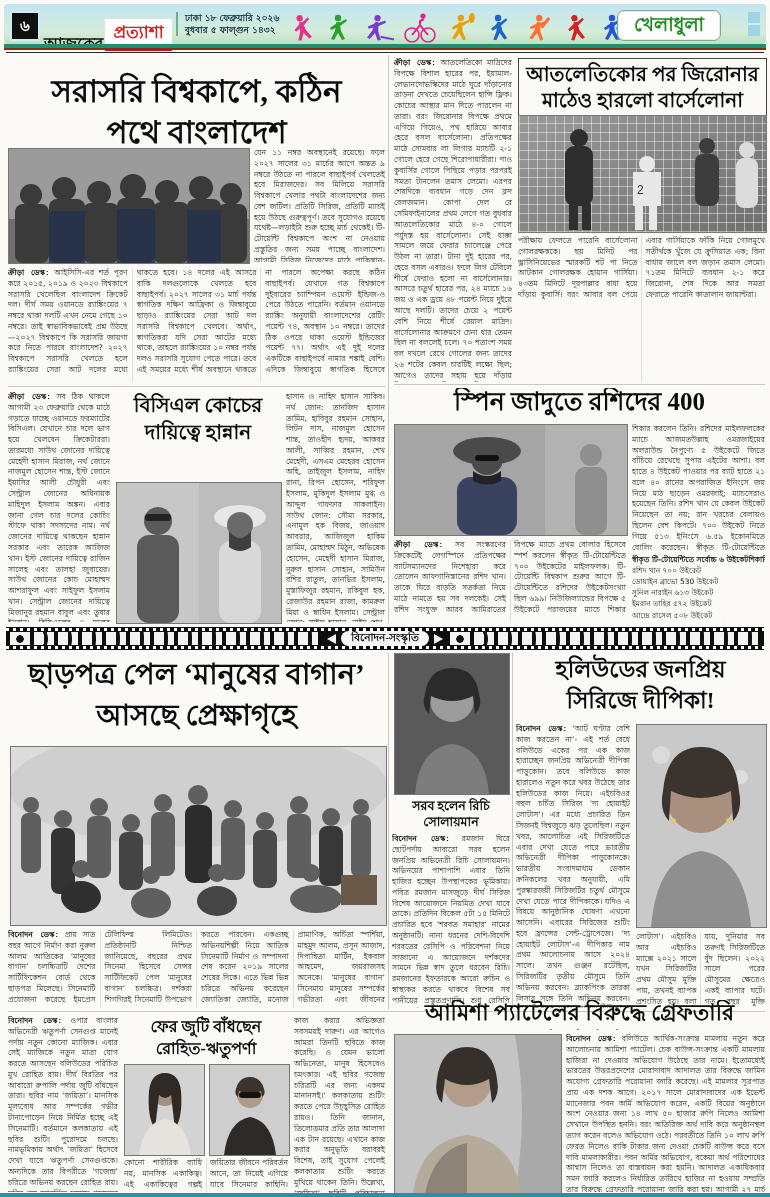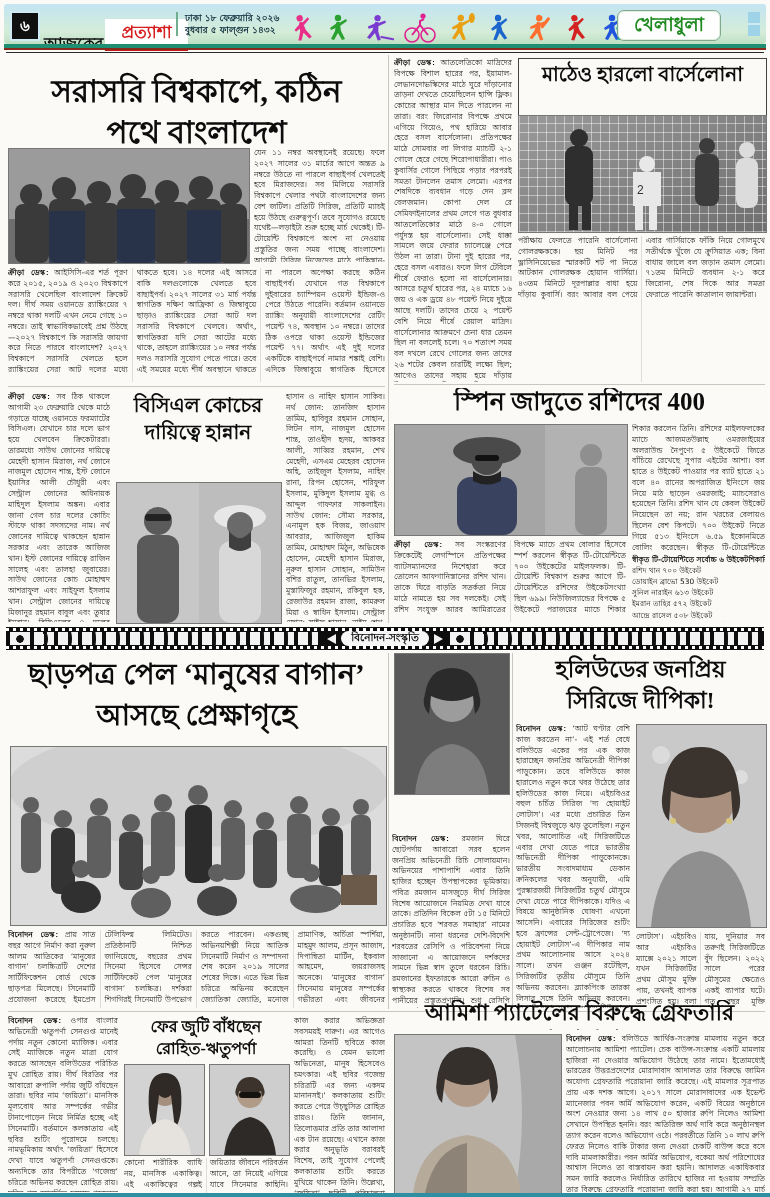--- a/index.html
+++ b/index.html
@@ -8,21 +8,21 @@
   
   .masthead{position:absolute;left:4px;top:4px;width:762px;height:40px;
             background:linear-gradient(to bottom,#c3e5f2 0%,#d4ecd8 70%,#bfe0c4 100%);
             border-radius:3px;}
   .mast-rule{position:absolute;left:4px;top:44px;width:762px;height:4px;background:#1f8f74;}
   .mast-rule2{position:absolute;left:4px;top:48px;width:762px;height:2px;background:#8a2a1a;}
   .pageno{position:absolute;left:6px;top:7px;width:26px;height:26px;background:#101010;color:#fff;
           font-size:15px;font-weight:bold;display:flex;align-items:center;justify-content:center;border:2px solid #cfe9f5;}
   .logo{position:absolute;left:40px;top:7px;display:flex;align-items:center;gap:2px;}
   .logo .l1{font-weight:bold;font-size:16px;color:#101010;font-family:"Liberation Serif",serif;margin-top:20px;}
-  .logo .l2{font-weight:bold;font-size:17px;color:#d81f1f;background:#fff;padding:0 16px 1px;
+  .logo .l2{font-weight:bold;font-size:17px;color:#d81f1f;background:#fff;padding:0 8px 1px;
             border-bottom:3px solid #c21717;font-family:"Liberation Serif",serif;}
   .dateline{position:absolute;left:172px;top:8px;width:100px;border-left:2px solid #6fae8f;
             padding-left:7px;font-size:9px;font-weight:bold;line-height:1.35;color:#12323f;}
   .icon-strip{position:absolute;left:282px;top:3px;width:348px;height:36px;}
   .section-label{position:absolute;left:613px;top:6px;width:102px;height:29px;background:#fefefe;
             border:1px solid #7fa88c;border-radius:7px;display:flex;align-items:center;justify-content:center;
             font-size:19px;font-weight:bold;color:#1f8a1f;font-family:"Liberation Serif",serif;
             box-shadow:0 0 0 1px #dff0e2 inset;}
   .blue-sq{position:absolute;right:6px;top:8px;width:12px;height:24px;
            background:linear-gradient(#9fd4e8 45%,#cfe9f5 45% 55%,#9fd4e8 55%);}
@@ -175,20 +175,21 @@
     <span>যেন ১১ নম্বর অবস্থানেই রয়েছে। ফলে ২০২৭ সালের ৩১ মার্চের আগে অন্তত ৯ নম্বরে উঠতে না পারলে বাছাইপর্ব খেলতেই হবে মিরাজদের। সব মিলিয়ে সরাসরি বিশ্বকাপে খেলার পথটা বাংলাদেশের জন্য বেশ জটিল। প্রতিটি সিরিজ, প্রতিটি ম্যাচই হয়ে উঠছে গুরুত্বপূর্ণ। তবে সুযোগও রয়েছে যথেষ্ট—লড়াইটা শুরু হচ্ছে মার্চ থেকেই। টি-টোয়েন্টি বিশ্বকাপে অংশ না নেওয়ায় প্রস্তুতির জন্য সময় পাচ্ছে বাংলাদেশ। আগামী সিরিজ নিজেদের মাঠে পাকিস্তান-এর বিপক্ষে— ১২, ১৪ ও ১৬ মার্চ তিন ম্যাচের ওয়ানডে সিরিজ। এরপর ঘরের মাঠে নিউজিল্যান্ড, অস্ট্রেলিয়া ও আরো এক সিরিজ খেলবে টাইগাররা।</span>
   </div>
   <div class="body-txt cols3" style="left:8px;top:268px;width:377px;height:114px;">
     <span class="byline">ক্রীড়া ডেস্ক:</span> <span>আইসিসি-এর শর্ত পূরণ করে ২০১৫, ২০১৯ ও ২০২৩ বিশ্বকাপে সরাসরি খেলেছিল বাংলাদেশ ক্রিকেট দল। দীর্ঘ সময় ওয়ানডে র‍্যাঙ্কিংয়ের ৭ নম্বরে থাকা দলটি এখন নেমে গেছে ১০ নম্বরে। তাই স্বাভাবিকভাবেই প্রশ্ন উঠছে—২০২৭ বিশ্বকাপে কি সরাসরি জায়গা করে নিতে পারবে বাংলাদেশ? ২০২৭ বিশ্বকাপে সরাসরি খেলতে হলে র‍্যাঙ্কিংয়ের সেরা আট দলের মধ্যে থাকতে হবে। ১৪ দলের এই আসরে বাকি দলগুলোকে খেলতে হবে বাছাইপর্ব। ২০২৭ সালের ৩১ মার্চ পর্যন্ত স্বাগতিক দক্ষিণ আফ্রিকা ও জিম্বাবুয়ে ছাড়াও র‍্যাঙ্কিংয়ের সেরা আট দল সরাসরি বিশ্বকাপে খেলবে। অর্থাৎ, স্বাগতিকরা যদি সেরা আটের মধ্যে থাকে, তাহলে র‍্যাঙ্কিংয়ের ১০ নম্বর পর্যন্ত দলও সরাসরি সুযোগ পেতে পারে। তবে এই সময়ের মধ্যে শীর্ষ অবস্থানে থাকতে না পারলে অপেক্ষা করছে কঠিন বাছাইপর্ব। যেখানে গত বিশ্বকাপে দুইবারের চ্যাম্পিয়ন ওয়েস্ট ইন্ডিজ-ও পেরে উঠতে পারেনি। বর্তমান ওয়ানডে র‍্যাঙ্কিং অনুযায়ী বাংলাদেশের রেটিং পয়েন্ট ৭৪, অবস্থান ১০ নম্বরে। তাদের ঠিক ওপরে থাকা ওয়েস্ট ইন্ডিজের পয়েন্ট ৭৭। অর্থাৎ এই দুই দলের একটিকে বাছাইপর্বে নামার শঙ্কাই বেশি। এদিকে জিম্বাবুয়ে স্বাগতিক হিসেবে সরাসরি জায়গা পেয়ে যাওয়ায় বাড়তি চাপে বাংলাদেশ, অংশ হওয়ার র‍্যাঙ্কিং নির্ধারণে সরাসরি প্রভাব ফেলবে। পাকিস্তান সিরিজের আগে নিজেদের ঝালিয়ে নিতে ২৩ ফেব্রুয়ারি থেকে শুরু হচ্ছে চার দলের বিসিএল ওয়ানডে আসর। বগুড়া ও রাজশাহীতে ডাবল লিগ পদ্ধতিতে অনুষ্ঠিত এই প্রতিযোগিতার ফাইনাল হবে মিরপুরে। জাতীয় দলের সাবেক নির্বাচক মিনহাজুল আবেদীন নান্নু মনে করেন, এই টুর্নামেন্ট কার্যকর ভূমিকা রাখবে। তার ভাষায়, “অনেক দিন ধরেই আমরা পঞ্চাশ ওভারের ক্রিকেটে ছিলাম না। এখান থেকেই সেই ধারাটা শুরু হচ্ছে, যা মূলত ২০২৭ বিশ্বকাপ প্রস্তুতির অংশ। ভালো মানের ক্রিকেটই দেখতে পাব বলে আশা করছি।” পাকিস্তান সিরিজ আর বিশ্বকাপে সরাসরি খেলার মিশন—এই দুই লক্ষ্যকে সামনে রেখেই শুরু হচ্ছে বাংলাদেশের নতুন পথচলা।</span>
   </div>
 
   <div class="body-txt" style="left:394px;top:58px;width:118px;height:324px;">
     <span class="byline">ক্রীড়া ডেস্ক:</span> <span>আতলেতিকো মাদ্রিদের বিপক্ষে বিশাল হারের পর, ইয়ামাল-লেভানদোভস্কিদের মাঠে ঘুরে দাঁড়ানোর তাড়না দেখতে চেয়েছিলেন হান্সি ফ্লিক। কোচের আস্থার মান দিতে পারলেন না তারা। বরং জিরোনার বিপক্ষে প্রথমে এগিয়ে গিয়েও, পথ হারিয়ে আবার হেরে বসল বার্সেলোনা। প্রতিপক্ষের মাঠে সোমবার লা লিগার ম্যাচটি ২-১ গোলে হেরে গেছে শিরোপাধারীরা। পাও কুবার্সির গোলে পিছিয়ে পড়ার পরপরই সমতা টানলেন তমাস লেমো। এরপর শেষদিকে ব্যবধান গড়ে দেন ক্লদ বেলজমান। কোপা দেল রে সেমিফাইনালের প্রথম লেগে গত বুধবার আতলেতিকোর মাঠে ৪-০ গোলে পর্যুদস্ত হয় বার্সেলোনা। সেই ধাক্কা সামলে জয়ে ফেরার চ্যালেঞ্জে পেরে উঠল না তারা। টানা দুই হারের পর, হেরে বসল এবারও। ফলে লিগ টেবিলে শীর্ষে ফেরাও হলো না বার্সেলোনার। আসরে চতুর্থ হারের পর, ২৪ ম্যাচে ১৬ জয় ও এক ড্রয়ে ৪৮ পয়েন্ট নিয়ে দুইয়ে আছে দলটি। তাদের চেয়ে ২ পয়েন্ট বেশি নিয়ে শীর্ষে রেয়াল মাদ্রিদ। বার্সেলোনার আক্রমণে চেনা ধার তেমন ছিল না বললেই চলে। ৭০ শতাংশ সময় বল দখলে রেখে গোলের জন্য তাদের ২৬ শটের কেবল চারটিই লক্ষ্যে ছিল; আগেও তাদের সহায় হয়ে দাঁড়ায় জিরোনার পোস্টে লাগা শট, এর মধ্যে একটি আবার স্পট কিক। বিপরীতে আথের তিন রাউন্ডে জয়হীন জিরোনার ১৩ শটের ৯টিই লক্ষ্যে ছিল। দারুণ এই জয়ে ২৯ পয়েন্ট নিয়ে ১২ নম্বরে উঠেছে তারা।</span>
   </div>
   <div class="headline" style="left:518px;top:58px;width:247px;height:54px;font-size:20px;line-height:1.3;border:1px solid #444;border-bottom:none;padding-top:2px;">
+    <div>আতলেতিকোর পর জিরোনার</div>
     <div>মাঠেও হারলো বার্সেলোনা</div>
   </div>
   <div class="photo net" style="left:518px;top:115px;width:247px;height:116px;">
     <svg viewBox="0 0 247 116">
         <rect width="247" height="116" fill="none"></rect>
       <g fill="#2e2e2e">
           <circle cx="60" cy="22" r="9"></circle>
           <rect x="46" y="30" width="28" height="60" rx="9"></rect>
           <rect x="50" y="88" width="9" height="26"></rect>
           <rect x="63" y="88" width="9" height="26"></rect>
@@ -334,20 +335,24 @@
   </div>
 
   <div class="photo" style="left:394px;top:653px;width:114px;height:140px;">
     <svg viewBox="0 0 114 140">
         <rect width="114" height="140" fill="#5a5a5a"></rect>
       <circle cx="57" cy="46" r="22" fill="#9c9c9c"></circle>
         <path d="M30,40 q4,-26 27,-26 q23,0 27,26 q4,12 -4,20 l-2,-18 q-21,10 -42,0 l-2,18 q-8,-8 -4,-20z" fill="#2b2b2b"></path>
       <path d="M20,140 q4,-46 37,-50 q33,4 37,50 z" fill="#7d7d7d"></path>
       </svg>
   </div>
+  <div class="caption-title" style="left:392px;top:798px;width:118px;height:34px;font-size:12.5px;line-height:1.3;">
+    <div>সরব হলেন রিচি</div>
+    <div>সোলায়মান</div>
+  </div>
   <div class="body-txt" style="left:392px;top:834px;width:118px;height:174px;">
     <span class="byline">বিনোদন ডেস্ক:</span> <span>রমজান ঘিরে ছোটপর্দায় আবারো সরব হলেন জনপ্রিয় অভিনেত্রী রিচি সোলায়মান। অভিনয়ের পাশাপাশি এবার তিনি হাজির হচ্ছেন উপস্থাপকের ভূমিকায়। পবিত্র রমজান মাসজুড়ে দীর্ঘ সিরিজ বিশেষ আয়োজনে নিয়মিত দেখা যাবে তাকে। প্রতিদিন বিকেল ৫টা ১৫ মিনিটে প্রচারিত হবে ‘শরবত সমাহার’ নামের অনুষ্ঠানটি। নানা ধরনের দেশি-বিদেশি শরবতের রেসিপি ও পরিবেশনা নিয়ে সাজানো এ আয়োজনে দর্শকদের সামনে ভিন্ন স্বাদ তুলে ধরবেন রিচি। রমজানের ইফতারকে আরো রুচিন ও স্বাস্থ্যকর করতে থাকবে বিশেষ সব পানীয়ের প্রস্তুতপ্রণালি। শুধু রেসিপি নয়, একই চ্যানেলে রমজানজুড়ে আরো কয়েকটি ভিন্নবিষয়ক অনুষ্ঠান প্রচারিত হবে। প্রতিদিন বিকেল ৪টা ৫০ মিনিটে ‘মজার রান্না’ অনুষ্ঠানে উপস্থাপনা করবেন জাকিয়া বারী মম। ইফতার, সেহরি ও রাতের খাবারের বিভিন্ন পদ তুলে ধরা হবে এতে। প্রযোজনায় রয়েছেন মাহী ফয়সুল হক অভি। এ ছাড়া বেলা ২টা ২০ মিনিটে প্রচারিত হবে ‘কাজী ফার্মস কিচেন সহজ ইফতার’, সঞ্চালনায় শারবা ইসলাম।</span>
   </div>
 
   <div class="headline" style="left:516px;top:654px;width:249px;height:64px;font-size:23px;line-height:1.35;">
     <div>হলিউডের জনপ্রিয়</div>
     <div>সিরিজে দীপিকা!</div>
   </div>
   <div class="body-txt" style="left:516px;top:724px;width:114px;height:284px;">
     <span class="byline">বিনোদন ডেস্ক:</span> <span>‘আট ঘণ্টার বেশি কাজ করতেন না’- এই শর্ত বেধে বলিউডে একের পর এক কাজ হারাচ্ছেন জনপ্রিয় অভিনেত্রী দীপিকা পাড়ুকোন। তবে বলিউডে কাজ হারালেও নতুন করে খবর উঠেছে তার হলিউডের কাজ নিয়ে। এইচবিওর বহুল চর্চিত সিরিজ ‘দ্য হোয়াইট লোটাস’। এর মধ্যে প্রচারিত তিন সিজনই বিশ্বজুড়ে ঝড় তুলেছিল। নতুন খবর, আলোচিত এই সিরিজটিতে এবার দেখা যেতে পারে ভারতীয় অভিনেত্রী দীপিকা পাড়ুকোনকে। ভারতীয় সংবাদমাধ্যম ডেকান ক্রনিকলের খবর অনুযায়ী, এমি পুরস্কারজয়ী সিরিজটির চতুর্থ মৌসুমে দেখা যেতে পারে দীপিকাকে। যদিও এ বিষয়ে আনুষ্ঠানিক ঘোষণা এখনো আসেনি। এবারের সিরিজের শুটিং হবে ফ্রান্সের সেন্ট-ট্রোপেজে। ‘দ্য হোয়াইট লোটাস’-এ দীপিকার নাম প্রথম আলোচনায় আসে ২০২৪ সালে। তখন গুঞ্জন রটেছিল, সিরিজটির তৃতীয় মৌসুমে তিনি অভিনয় করবেন। ব্ল্যাকপিংক তারকা লিসার সঙ্গে তিনি অভিনয় করবেন। পরে লিসাকে দেখা গেলেও দীপিকাকে দেখা যায়নি। বিভিন্ন সূত্র জানিয়েছিল, থাইল্যান্ড অংশে হওয়া সিরিজটিতে তিনি অভিনয়ের প্রস্তাব পেয়েছিলেন টইকই ভিন্ন অন্তরাত্মা হওয়ার কারণে সরে দাঁড়ান। বিলাসবহুল রিসোর্ট, অবকাশযাপন, অভিজাত ব্যাপারস্যাপার ও সম্পর্কের গল্প নিয়ে ‘দ্য হোয়াইট</span>

